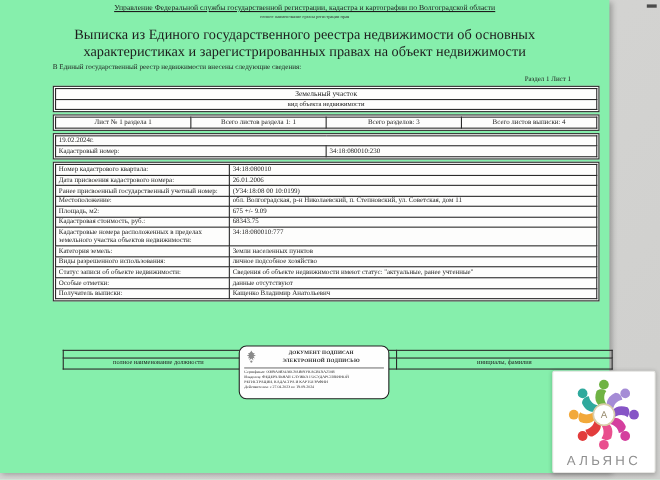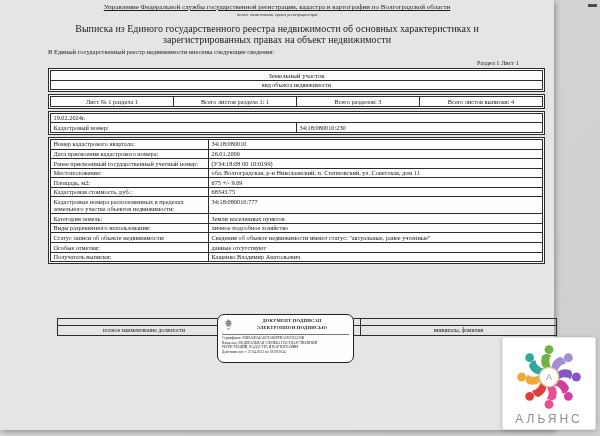--- a/index.html
+++ b/index.html
@@ -5,31 +5,31 @@
   * { margin:0; padding:0; box-sizing:border-box; }
   html,body { width:600px; height:436px; overflow:hidden; }
   body {
     position:relative;
     background: linear-gradient(135deg,#d8d8d6 0%,#cfcfcd 100%);
     font-family:"Liberation Serif","DejaVu Serif",serif;
     color:#1d1d1d;
   }
   .page {
     position:absolute; top:0; left:0; width:554px; height:430px;
-    background:#e5e5e5;
+    background:#86efac;
     box-shadow:2px 2px 5px rgba(0,0,0,.28);
     padding-top:3px;
   }
   .corner-mark { position:absolute; top:4px; right:3px; width:9px; height:3px; background:#4b4b4b; }
 
   
   .c { text-align:center; }
   .org { font-size:7px; text-decoration:underline; }
   .org-caption { font-size:4px; color:#333; margin-top:1px; }
-  .doc-title { font-size:10px; margin-top:6px; padding:0 40px; }
+  .doc-title { font-size:13px; margin-top:6px; padding:0 40px; }
   .section-title { font-size:7px; margin-top:11px; }
   .intro { font-size:6.5px; margin:3px 0 0 48px; }
   .razdel { font-size:6.3px; width:497px; margin:4px 0 1px 48px; text-align:right; padding-right:26px; }
 
   
   .dbl { width:497px; margin:2px 0 0 48px; border:1px solid #2b2b2b; padding:1px; background:#fdfdfc; }
   table { width:100%; border-collapse:collapse; table-layout:fixed; }
   td { border:1px solid #2b2b2b; font-size:6.3px; line-height:1.2; padding:0.5px 2.5px; vertical-align:top; word-wrap:break-word; }
   .obj-type td { text-align:center; }
   .obj-type .t1 { font-size:6.8px; height:10px; }

